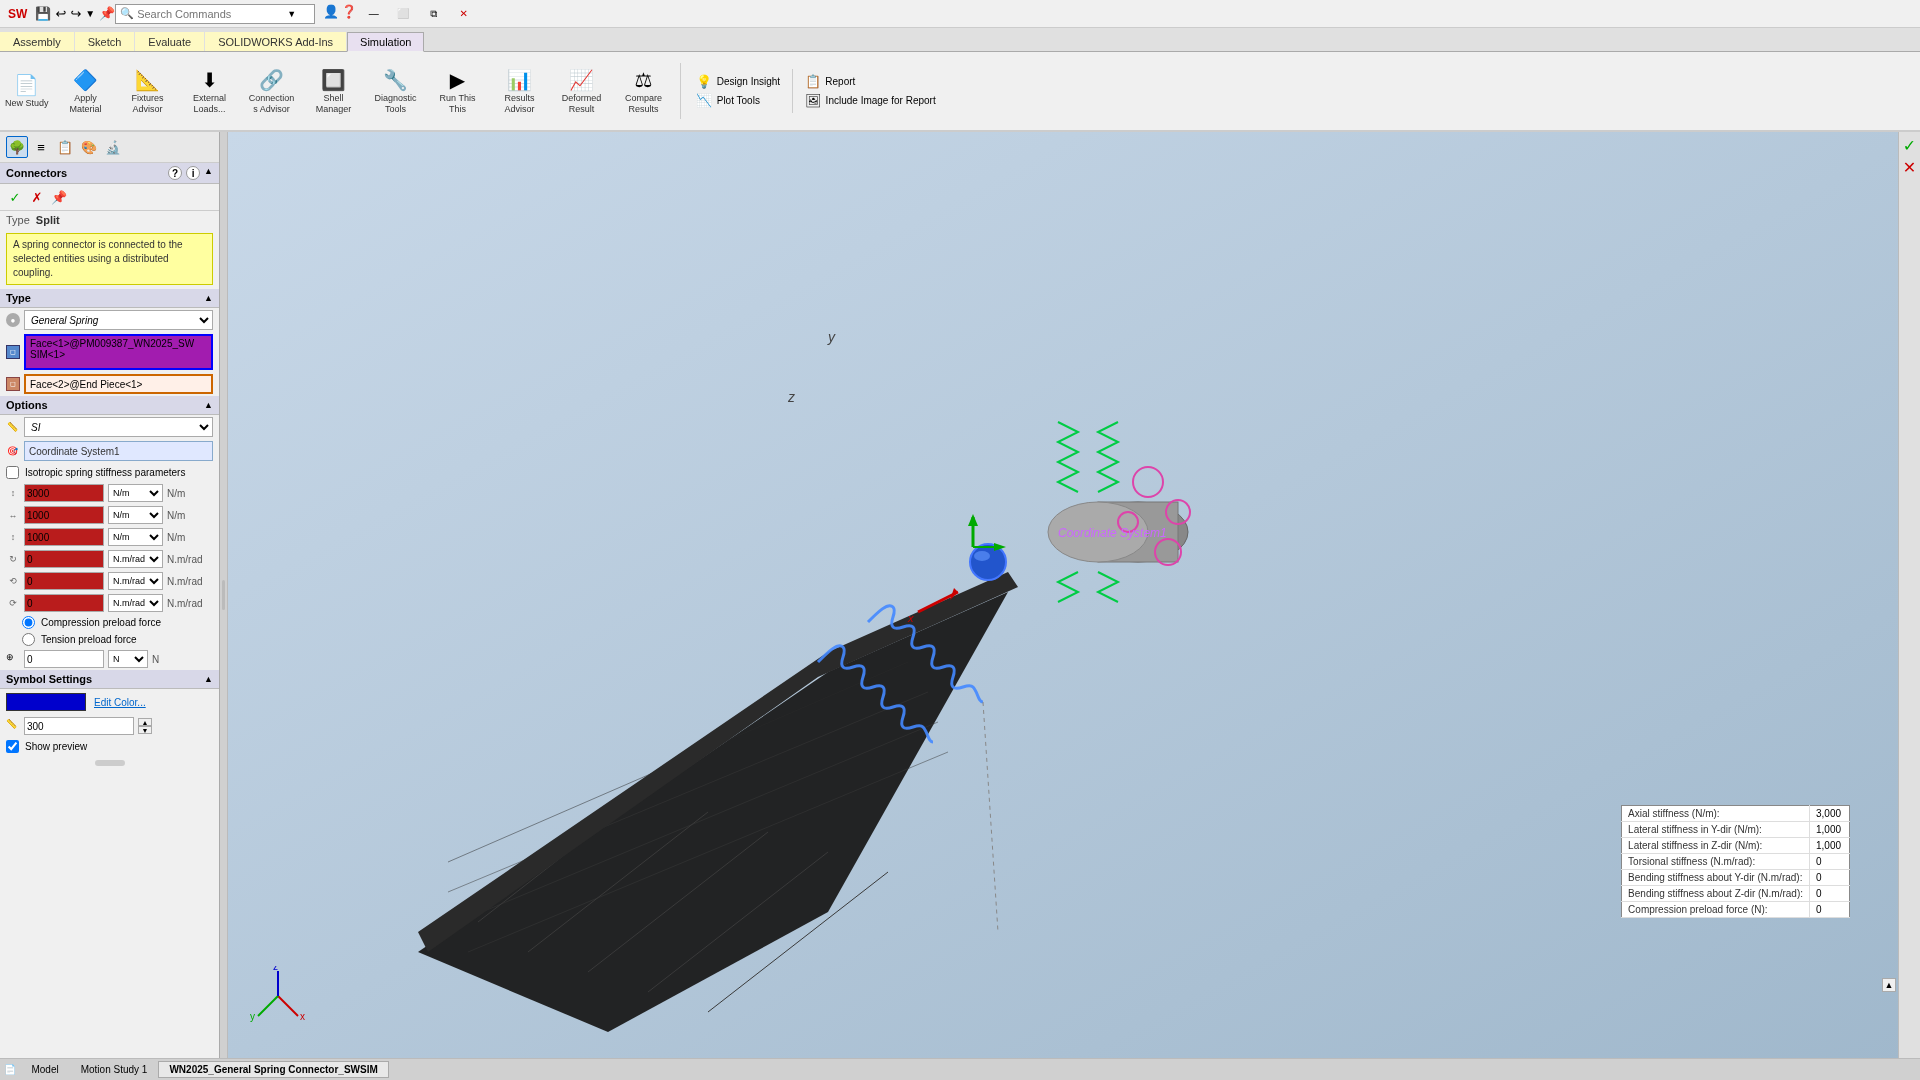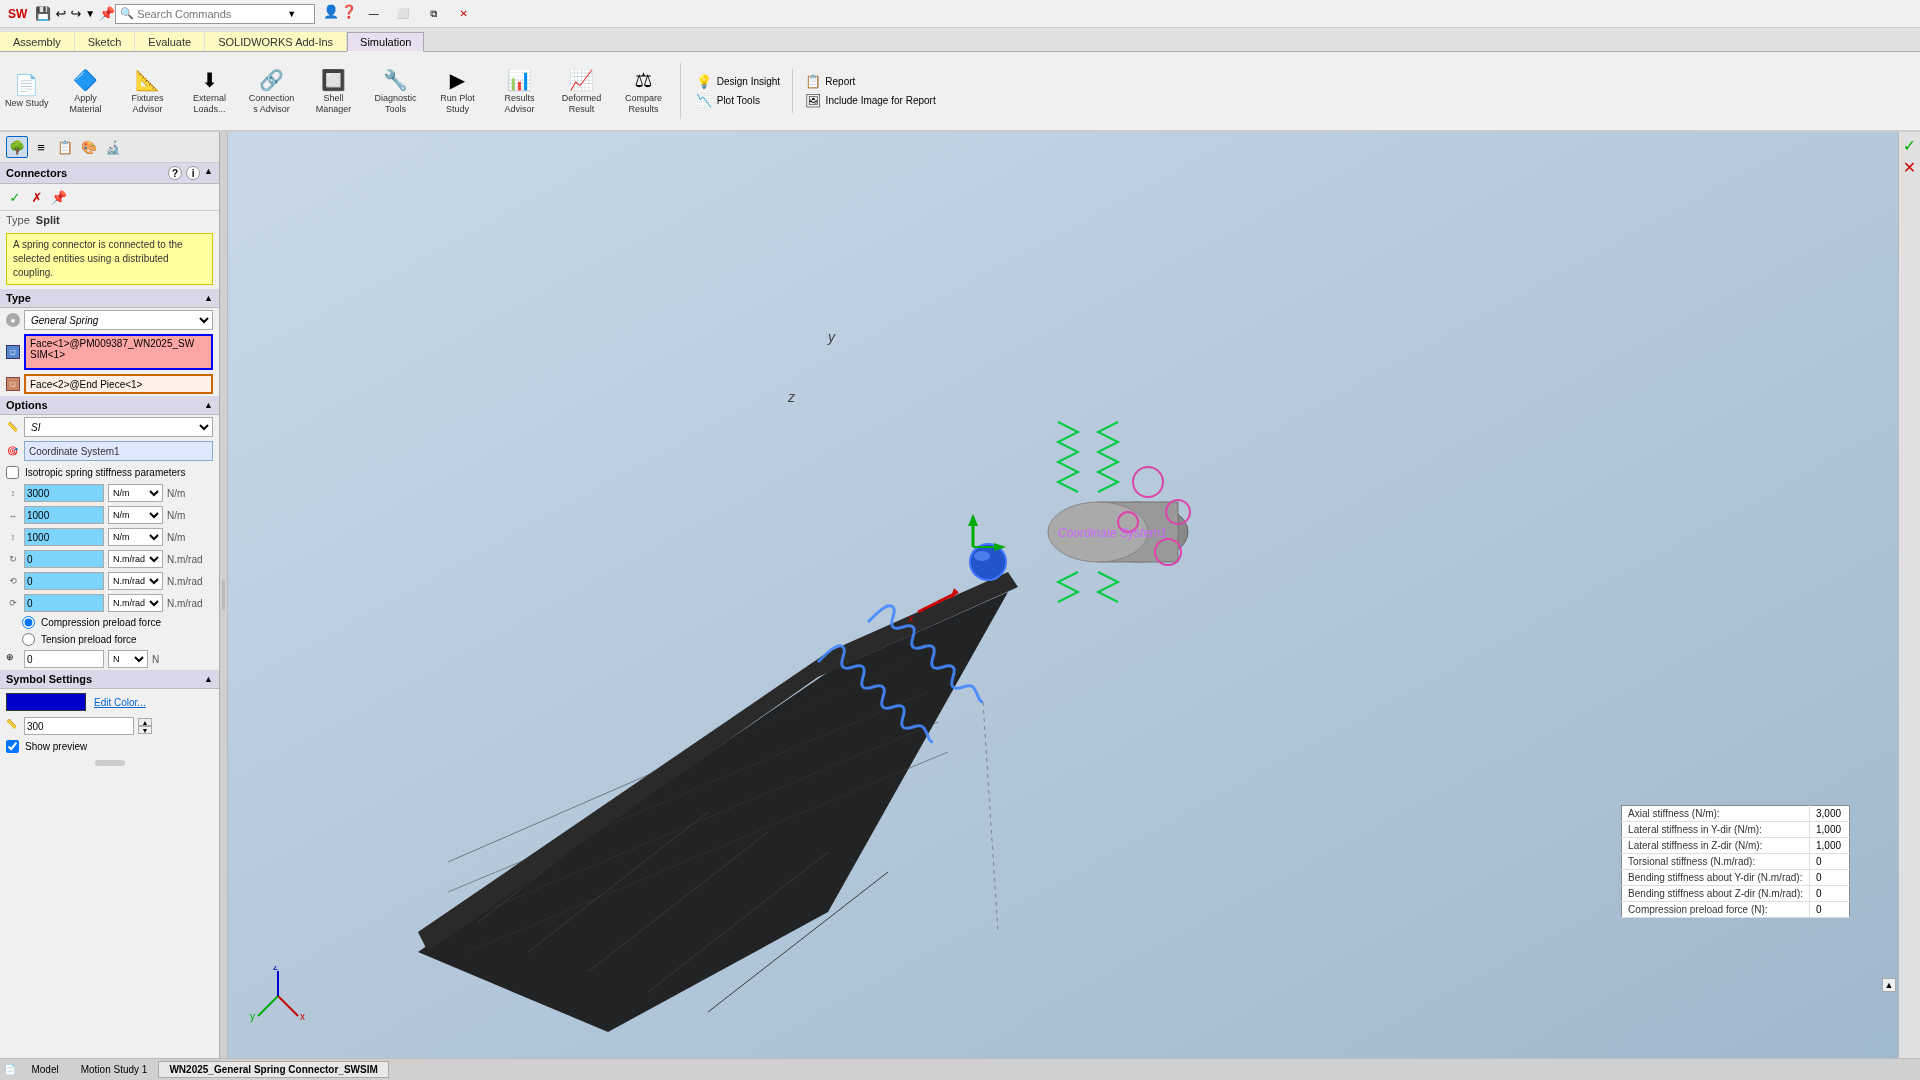--- a/index.html
+++ b/index.html
@@ -47,21 +47,21 @@
 
     .field-row { display: flex; align-items: center; padding: 2px 6px; gap: 4px; }
     .dropdown-row { display: flex; align-items: center; padding: 2px 6px; gap: 4px; }
     .dropdown { flex: 1; height: 20px; border: 1px solid #aaa; background: white; font-size: 10px; padding: 0 2px; font-style: italic; }
     .coord-input { display: flex; align-items: center; padding: 2px 6px; gap: 4px; }
     .coord-field { flex: 1; height: 18px; border: 1px solid #0066cc; background: #e0e8ff; padding: 0 3px; font-size: 10px; color: #333; }
 
     .checkbox-row { display: flex; align-items: center; padding: 3px 6px; gap: 6px; font-size: 10px; }
     .stiff-row { display: flex; align-items: center; padding: 2px 6px; gap: 4px; }
     .stiff-icon { width: 14px; height: 14px; display: flex; align-items: center; justify-content: center; font-size: 9px; color: #666; }
-    .stiff-input { width: 80px; height: 18px; border: 1px solid #aaa; background: #7dd3fc; padding: 0 2px; font-size: 10px; }
+    .stiff-input { width: 80px; height: 18px; border: 1px solid #aaa; background: #b91c1c; padding: 0 2px; font-size: 10px; }
     .stiff-select { width: 55px; height: 18px; border: 1px solid #aaa; background: white; font-size: 9px; }
     .stiff-unit { font-size: 10px; color: #555; }
 
     .radio-row { display: flex; align-items: center; padding: 2px 22px; gap: 6px; font-size: 10px; }
 
     .preload-row { display: flex; align-items: center; padding: 2px 6px; gap: 4px; }
     .preload-input { width: 80px; height: 18px; border: 1px solid #aaa; background: white; padding: 0 2px; font-size: 10px; }
     .preload-select { width: 40px; height: 18px; border: 1px solid #aaa; background: white; font-size: 9px; }
 
     .color-swatch { width: 80px; height: 18px; background: #0000cc; border: 1px solid #333; cursor: pointer; }
@@ -160,21 +160,21 @@
     <div class="sim-btn">
       <span style="font-size:20px;">🔲</span>
       <span class="label">Shell Manager</span>
     </div>
     <div class="sim-btn">
       <span style="font-size:20px;">🔧</span>
       <span class="label">Diagnostic Tools</span>
     </div>
     <div class="sim-btn">
       <span style="font-size:20px;">▶</span>
-      <span class="label">Run Plot Study</span>
+      <span class="label">Run This This</span>
     </div>
     <div class="sim-btn">
       <span style="font-size:20px;">📊</span>
       <span class="label">Results Advisor</span>
     </div>
     <div class="sim-btn">
       <span style="font-size:20px;">📈</span>
       <span class="label">Deformed Result</span>
     </div>
     <div class="sim-btn">
@@ -245,21 +245,21 @@
 
     <div class="dropdown-row">
       <div style="width:14px;height:14px;background:#aaa;border-radius:50%;display:flex;align-items:center;justify-content:center;font-size:8px;color:white;">●</div>
       <select class="dropdown" style="flex:1;">
         <option>General Spring</option>
       </select>
     </div>
 
     <div class="field-row">
       <div style="width:14px;height:14px;background:#5588cc;border:1px solid #336;display:flex;align-items:center;justify-content:center;font-size:7px;color:white;">◻</div>
-      <div style="flex:1;background:#fca5a5;border:2px solid #0000ff;padding:2px 4px;font-size:10px;height:36px;display:flex;align-items:flex-start;flex-direction:column;">
+      <div style="flex:1;background:#a21caf;border:2px solid #0000ff;padding:2px 4px;font-size:10px;height:36px;display:flex;align-items:flex-start;flex-direction:column;">
         <span>Face&lt;1&gt;@PM009387_WN2025_SW SIM&lt;1&gt;</span>
       </div>
     </div>
 
     <div class="field-row">
       <div style="width:14px;height:14px;background:#cc8866;border:1px solid #844;display:flex;align-items:center;justify-content:center;font-size:7px;color:white;">◻</div>
       <div style="flex:1;background:#fff0e8;border:2px solid #cc6600;padding:2px 4px;font-size:10px;height:20px;display:flex;align-items:center;">
         <span>Face&lt;2&gt;@End Piece&lt;1&gt;</span>
       </div>
     </div>

